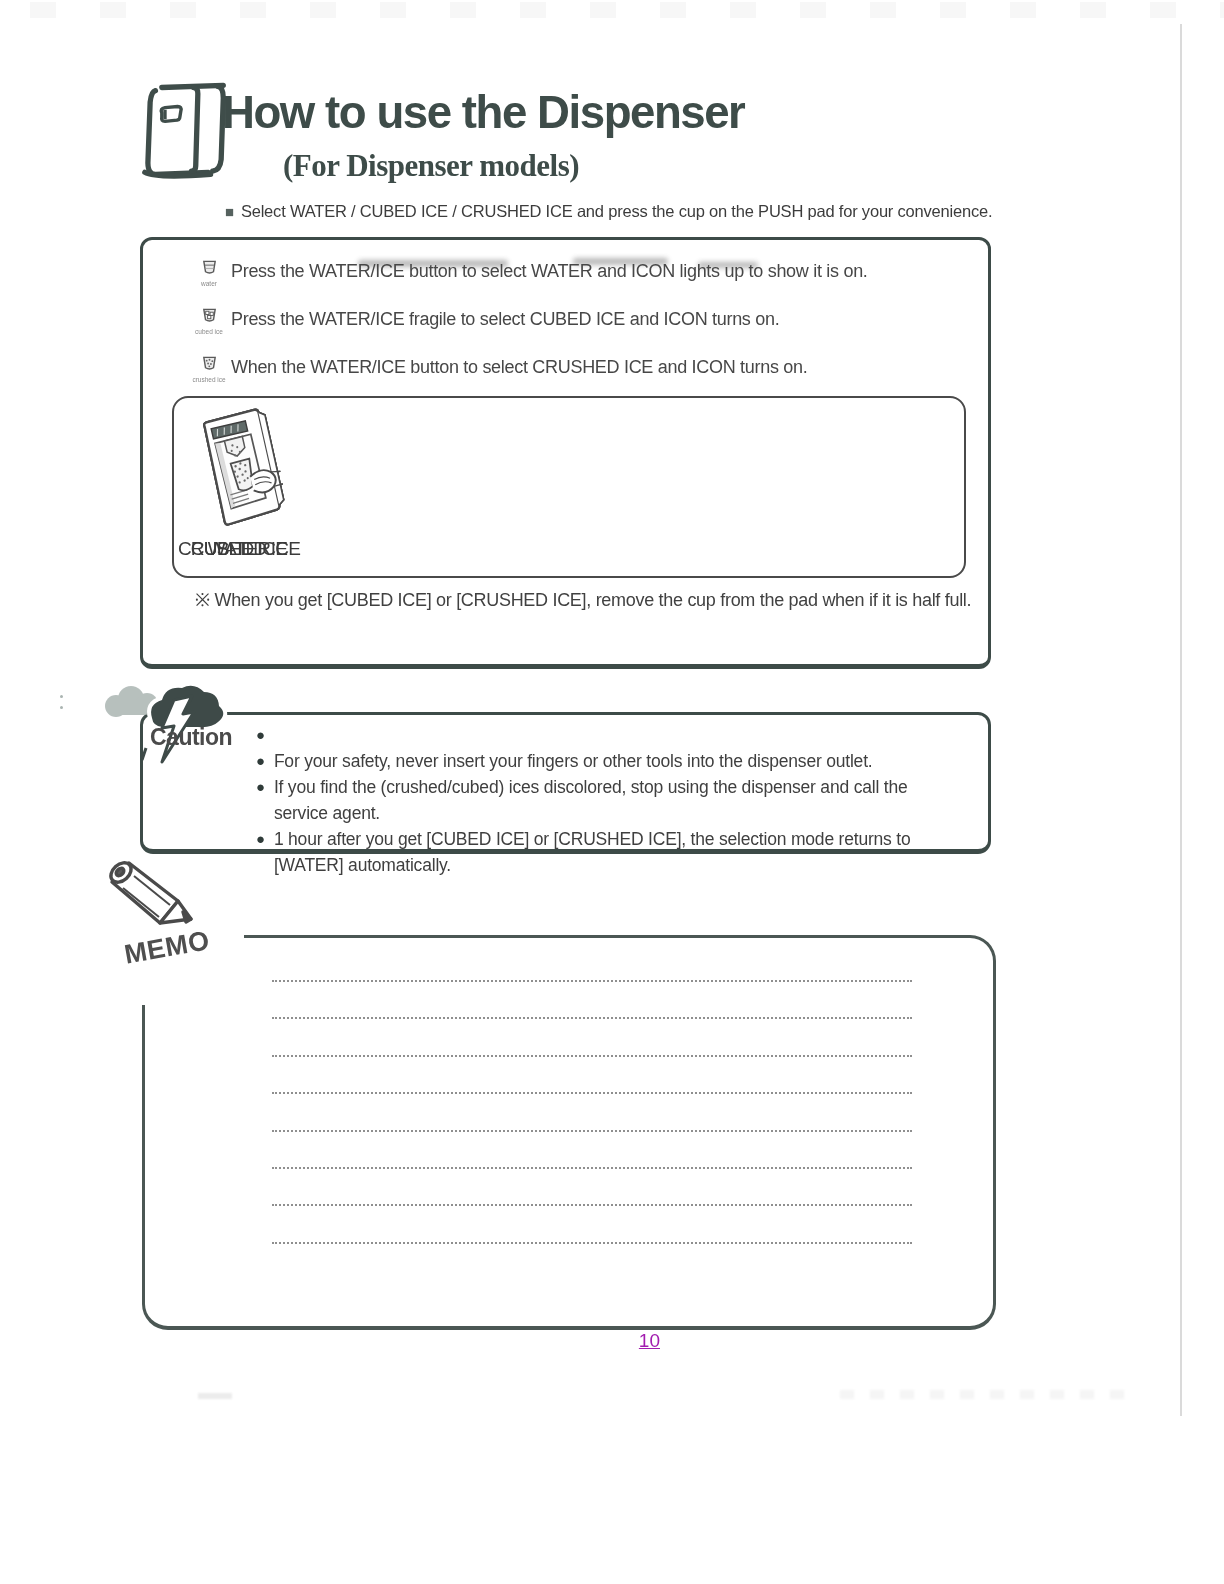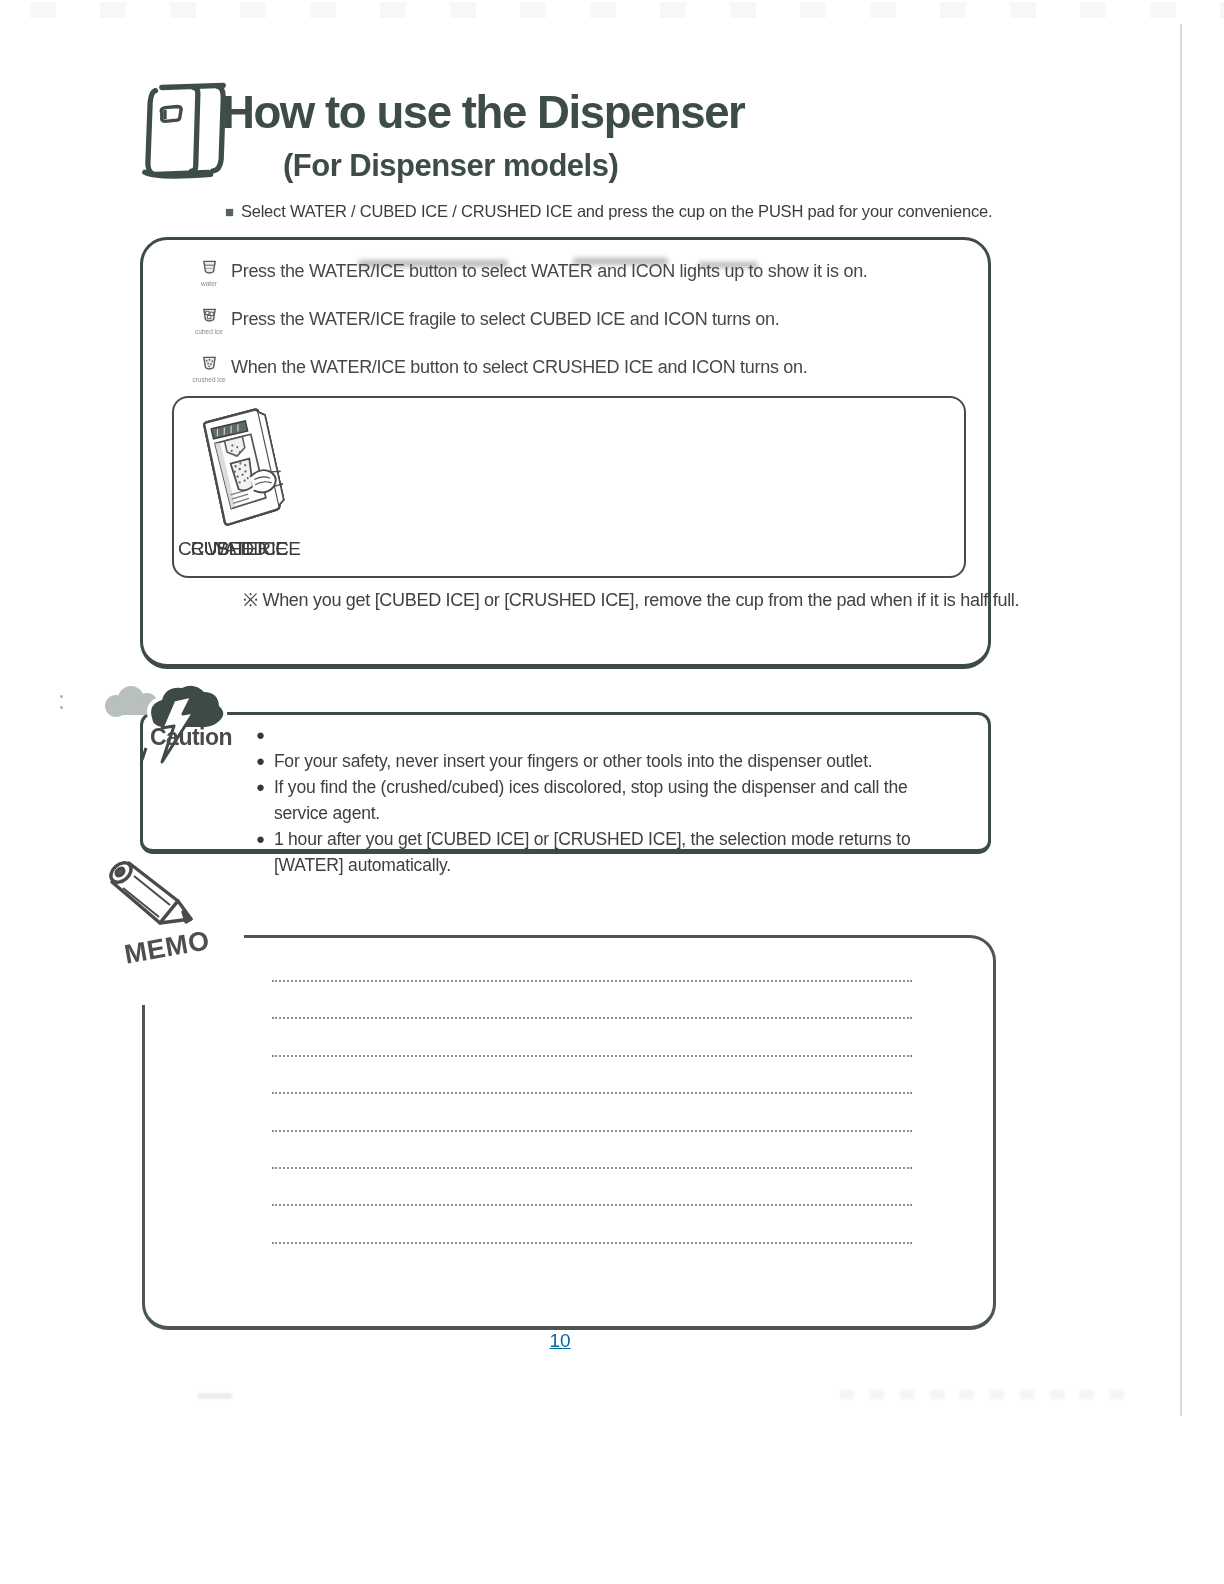--- a/index.html
+++ b/index.html
@@ -15,29 +15,29 @@
   .smudge1{left:840px;top:1390px;width:300px;height:9px;opacity:.35;
      background:repeating-linear-gradient(90deg,#e3e3e3 0 14px,#fff 14px 30px);filter:blur(1px);}
   .smudge2{left:198px;top:1393px;width:34px;height:6px;background:#ececec;filter:blur(1px);}
   .dots-artifact{left:60px;top:695px;width:4px;height:18px;}
   .dots-artifact i{display:block;width:3px;height:3px;border-radius:50%;background:#aab4b1;margin-bottom:8px;}
   .ghost{background:#5a5a5a;filter:blur(2.5px);opacity:.42;border-radius:3px;}
 
   
   .title{left:222px;top:84px;font-size:47px;font-weight:700;color:#3e4c49;letter-spacing:-1.5px;
          transform:scaleX(.97);transform-origin:left top;white-space:nowrap;}
-  .subtitle{left:283px;top:148px;font-size:31px;font-weight:700;color:#3e4c49;letter-spacing:-.5px;white-space:nowrap;}
+  .subtitle{left:283px;top:148px;font-size:31px;font-weight:700;color:#3e4c49;letter-spacing:-.5px;white-space:nowrap;font-family:Liberation Serif, serif;}
   .fridge{left:130px;top:76px;}
 
   .intro{left:225px;top:202px;font-size:16.5px;color:#3c3c3c;letter-spacing:-.2px;white-space:nowrap;text-align:center;}
   .intro .sq{color:#56625f;font-size:15px;margin-right:7px;}
 
   
   .box1{left:140px;top:237px;width:845px;height:424px;border:3px solid #3d4b48;border-bottom-width:5px;
-        border-radius:27px;background:#fff;}
+        border-radius:12px;background:#fff;}
   .irow{position:absolute;left:0;width:100%;}
   .irow .row-icon{position:absolute;left:46px;top:0;width:40px;text-align:center;}
   .irow .icon-label{font-size:6.5px;line-height:7px;color:#8a8a8a;margin-top:0px;}
   .irow .row-text{position:absolute;left:88px;top:2px;font-size:18px;color:#474747;letter-spacing:-.3px;white-space:nowrap;}
   .row-icon svg .gi{display:none;}
   .row-icon.water .gi-water{display:inline;}
   .row-icon.cubed .gi-cubed{display:inline;}
   .row-icon.crushed .gi-crushed{display:inline;}
 
   .box2{left:170px;top:394px;width:790px;height:178px;border:2.5px solid #4a4a4a;border-radius:16px;background:#fff;}
@@ -65,21 +65,21 @@
   
   .memo-box{left:142px;top:935px;width:848px;height:388px;border:3px solid #4b5754;border-bottom-width:4px;
             border-radius:26px;background:#fff;}
   .memo-patch{left:128px;top:925px;width:116px;height:80px;background:#fff;}
   .pencil{left:102px;top:856px;}
   .memo-label{left:122px;top:940px;font-size:27px;font-weight:700;color:#4f4f4f;letter-spacing:.5px;
               transform:rotate(-10deg);transform-origin:left top;}
   .memo-lines{left:272px;top:980px;width:640px;}
   .memo-line{height:0;border-top:2px dotted #8f8f8f;margin-bottom:35.4px;}
 
-  .page-number{left:460px;top:1330px;width:200px;text-align:center;font-size:19px;color:#0369a1;text-decoration:underline;}
+  .page-number{left:460px;top:1330px;width:200px;text-align:right;font-size:19px;color:#a21caf;text-decoration:underline;}
 </style>
 </head>
 <body>
 
 <div class="page">
 
   <div class="abs top-strip"></div>
   <div class="abs edge-line"></div>
 
   <div class="abs fridge">
@@ -377,21 +377,21 @@
                 <path d="M70,93 Q80,89.5 88.6,94.5" stroke="#4b4b4b" stroke-width="1.3" fill="none"></path>
                 <path d="M90,82 L101,83.5 M90.5,99 L101,98" stroke="#4b4b4b" stroke-width="1.6" fill="none"></path>
               </g>
             </svg>
             <div class="fig-label">CRUSHED ICE</div>
           </div>
 
       </div>
     </div>
 
-    <div class="abs note1" style="left:52px;top:347px;margin-left:48px;">※ When you get [CUBED ICE] or [CRUSHED ICE], remove the cup from the pad when if it is half full.</div>
+    <div class="abs note1" style="left:52px;top:347px;">※ When you get [CUBED ICE] or [CRUSHED ICE], remove the cup from the pad when if it is half full.</div>
   </div>
 
   <div class="abs dots-artifact">
       <i></i>
       <i></i>
     </div>
   <div class="abs caution-box"></div>
   <div class="abs caution-icon">
     <svg width="160" height="108" viewBox="0 0 160 108">
       <g fill="#a0aba8" opacity=".75">

